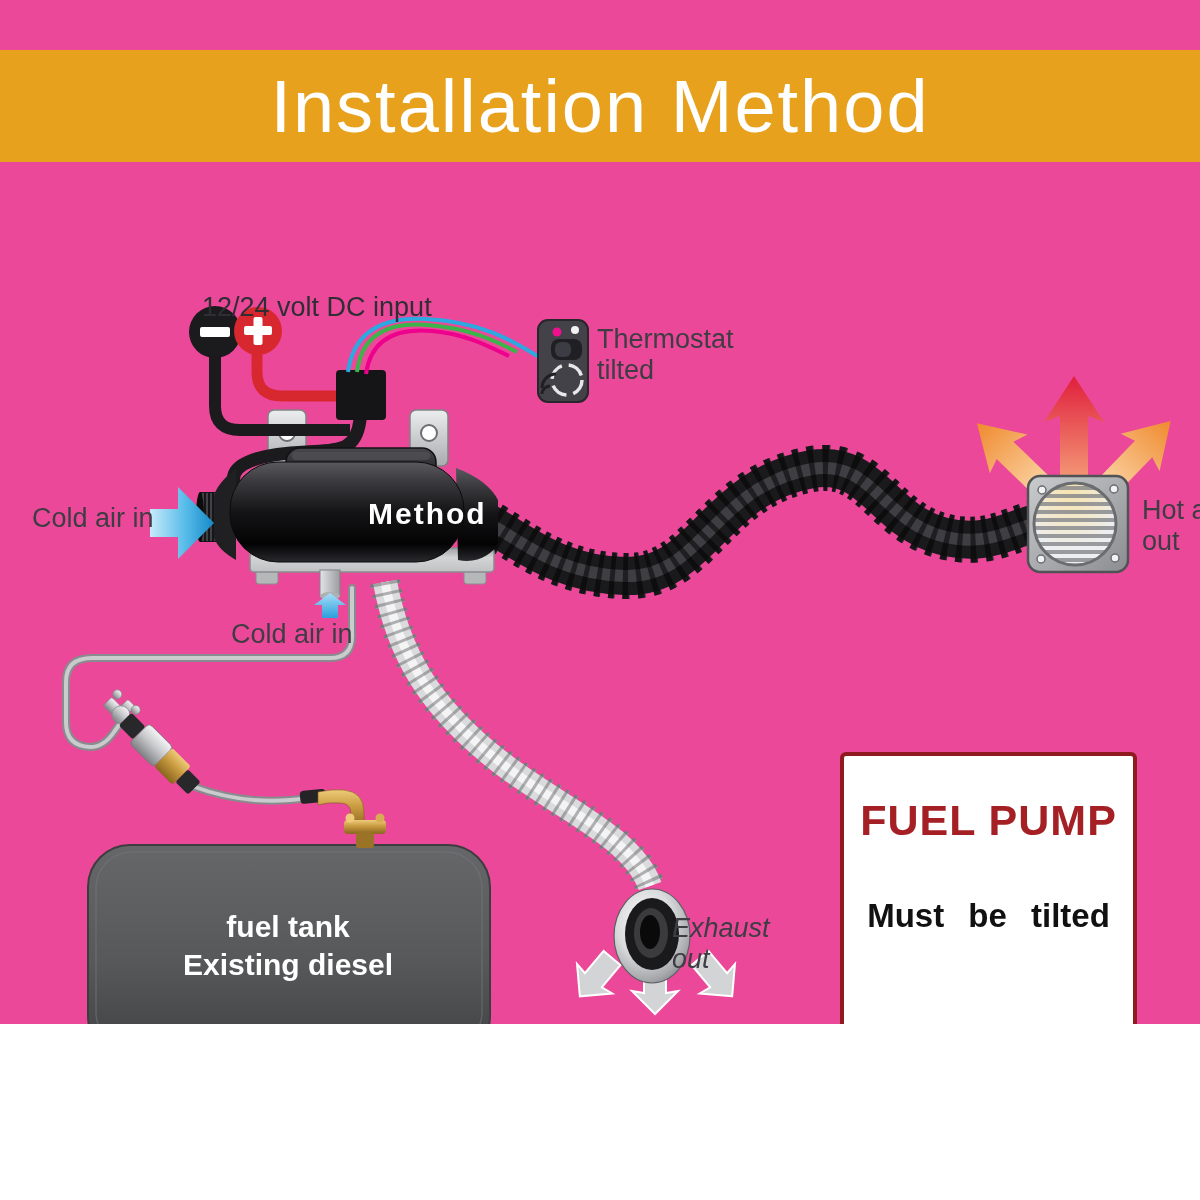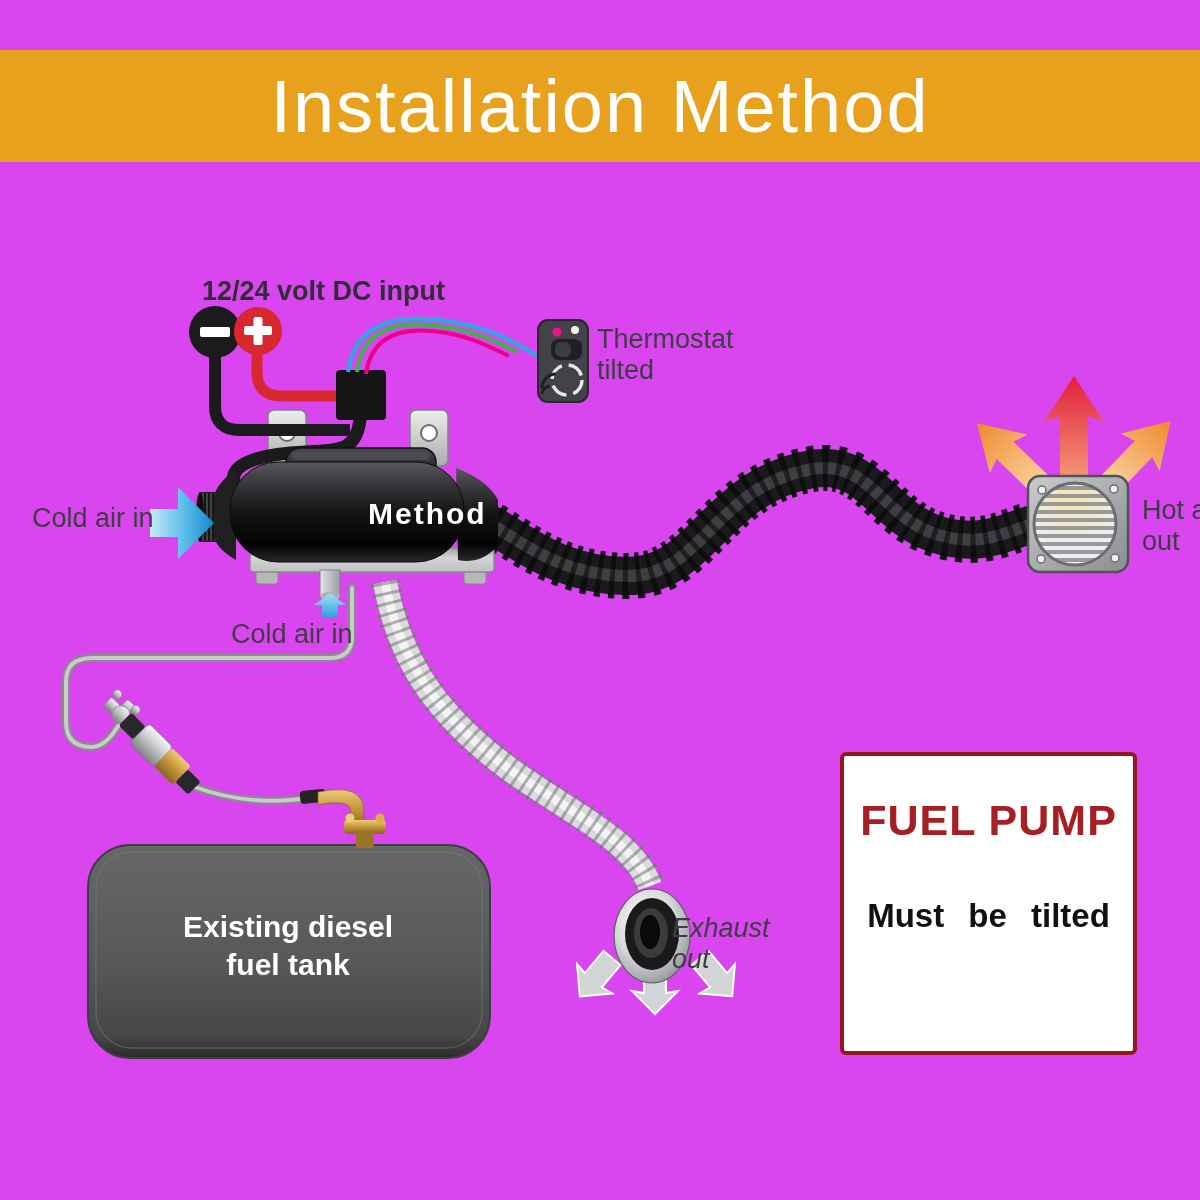--- a/index.html
+++ b/index.html
@@ -1,23 +1,23 @@
 <!DOCTYPE html>
 <html><head>
 <meta charset="utf-8">
 <style>
   html,body{margin:0;padding:0;background:#fff;}
   body{font-family:"Liberation Sans",sans-serif;}
-  .page{position:relative;width:1200px;height:1200px;background:#d946ef;overflow:hidden;}
+  .page{position:relative;width:1200px;height:1024px;background:#ec4899;overflow:hidden;}
   .banner{position:absolute;left:0;top:50px;width:1200px;height:112px;background:#E8A11C;
           display:flex;align-items:center;justify-content:center;}
   .banner span{color:#fff;font-size:74px;font-weight:400;letter-spacing:2px;}
   svg.diagram{position:absolute;left:0;top:0;z-index:1;}
   .lbl{position:absolute;z-index:5;color:#3E3D43;font-size:27px;line-height:31px;white-space:nowrap;}
-  .lbl.bold{font-weight:bold;color:#2F2E34;}
+  .lbl.bold{font-weight:normal;color:#2F2E34;margin-top:16px;}
   .heater-lbl{position:absolute;z-index:5;color:#fff;font-weight:bold;font-size:30px;letter-spacing:2px;}
   .tank-lbl{position:absolute;z-index:5;left:118px;top:908px;width:340px;text-align:center;
             color:#fff;font-weight:bold;font-size:30px;line-height:38px;}
   .note{position:absolute;z-index:5;left:840px;top:752px;width:289px;height:295px;
         border:4px solid #8F1B1E;background:#fff;border-radius:6px;text-align:center;}
   .note .title{margin-top:40px;color:#A42025;font-size:43px;font-weight:bold;letter-spacing:1px;}
   .note .l1{margin-top:52px;color:#111;font-size:33px;font-weight:bold;word-spacing:15px;}
   .note .l2{margin-top:30px;color:#111;font-size:33px;font-weight:bold;word-spacing:15px;}
 </style>
 </head>
@@ -295,22 +295,22 @@
     <div>Hot air</div>
     <div>out</div>
   </div>
 
   <div class="lbl" style="left:672px;top:913px;font-style:italic;">
     <div>Exhaust</div>
     <div>out</div>
   </div>
 
   <div class="tank-lbl">
+    <div>fuel tank</div>
     <div>Existing diesel</div>
-    <div>fuel tank</div>
   </div>
 
   <div class="note">
     <div class="title">FUEL PUMP</div>
     <div class="l1">Must be tilted</div>
   </div>
 
 </div>
 
 </body></html>

